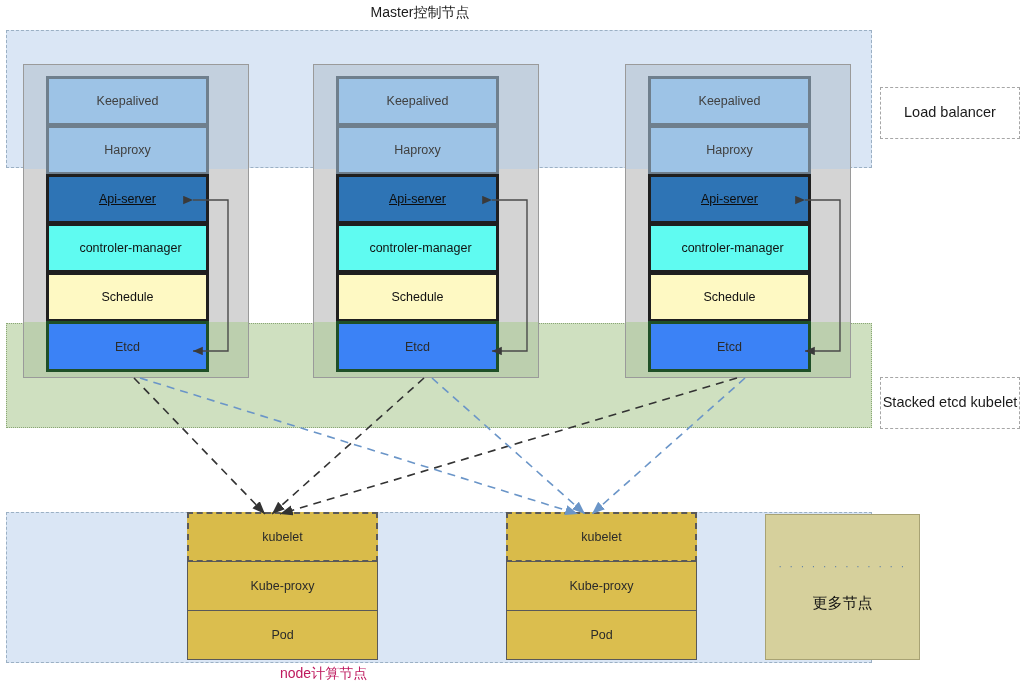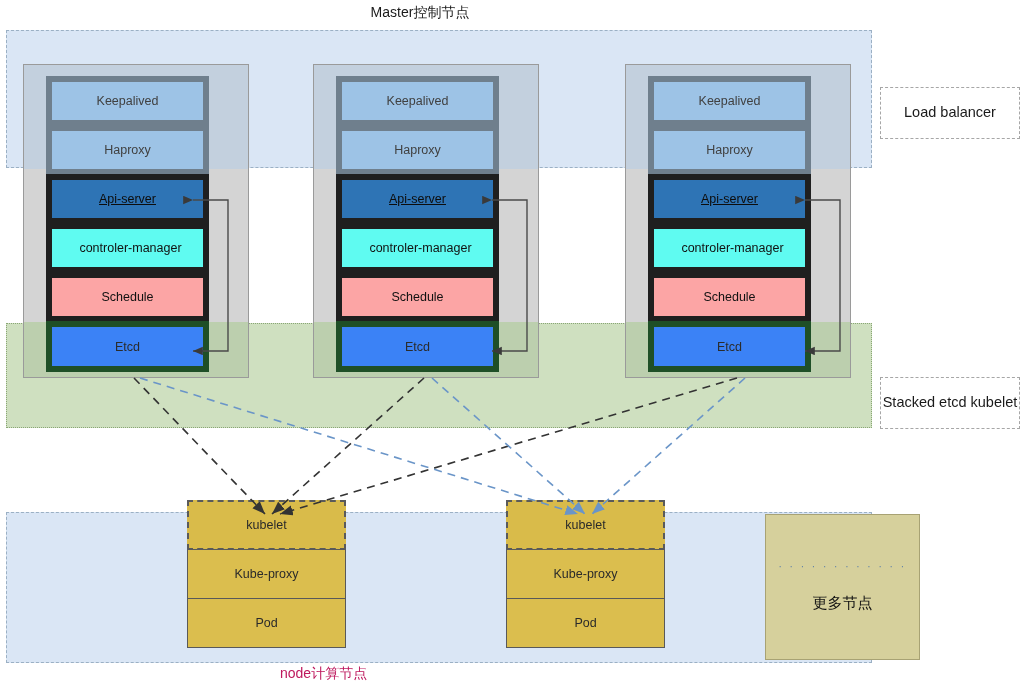--- a/index.html
+++ b/index.html
@@ -98,35 +98,35 @@
   .stack {
     position: absolute;
     left: 22px;
     top: 11px;
     width: 163px;
   }
   .comp {
     position: relative;
     box-sizing: border-box;
     height: 50px;
-    border: 6px solid #000000;
+    border: 3px solid #000000;
     margin-top: -1px;
     display: flex;
     align-items: center;
     justify-content: center;
     font-size: 12.5px;
     color: #1f1f1f;
     white-space: nowrap;
   }
   .comp:first-child { margin-top: 0; }
   .c-keepalived { background: #9dc3e6; color: #404040; border-color: #6f7f8d; }
   .c-haproxy    { background: #9dc3e6; color: #404040; border-color: #6f7f8d; }
   .c-api        { background: #2e74b5; color: #0d0d0d; border-color: #1f1f1f; text-decoration: underline; }
   .c-cm         { background: #5ffbf1; color: #111111; border-color: #1f1f1f; padding-left: 6px; }
-  .c-sched      { background: #fca5a5; color: #111111; border-color: #1f1f1f; }
+  .c-sched      { background: #fef9c3; color: #111111; border-color: #1f1f1f; }
   .c-etcd       { background: #3b82f6; color: #2b2b2b; border-color: #1f4f27; height: 51px; }
 
   
   .legend {
     position: absolute;
     box-sizing: border-box;
     border: 1px dashed #a6a6a6;
     background: #ffffff;
     display: flex;
     align-items: center;
@@ -135,22 +135,22 @@
     font-size: 14.5px;
     color: #1a1a1a;
     line-height: 1.35;
   }
   .legend-lb   { left: 880px; top: 87px;  width: 140px; height: 52px; }
   .legend-etcd { left: 880px; top: 377px; width: 140px; height: 52px; }
 
   
   .nodestack {
     position: absolute;
-    top: 500px;
-    width: 159px;
+    top: 512px;
+    width: 191px;
   }
   .ncomp {
     position: relative;
     box-sizing: border-box;
     height: 50px;
     margin-top: -1px;
     background: #dbbe4e;
     border: 1px solid #595959;
     display: flex;
     align-items: center;

